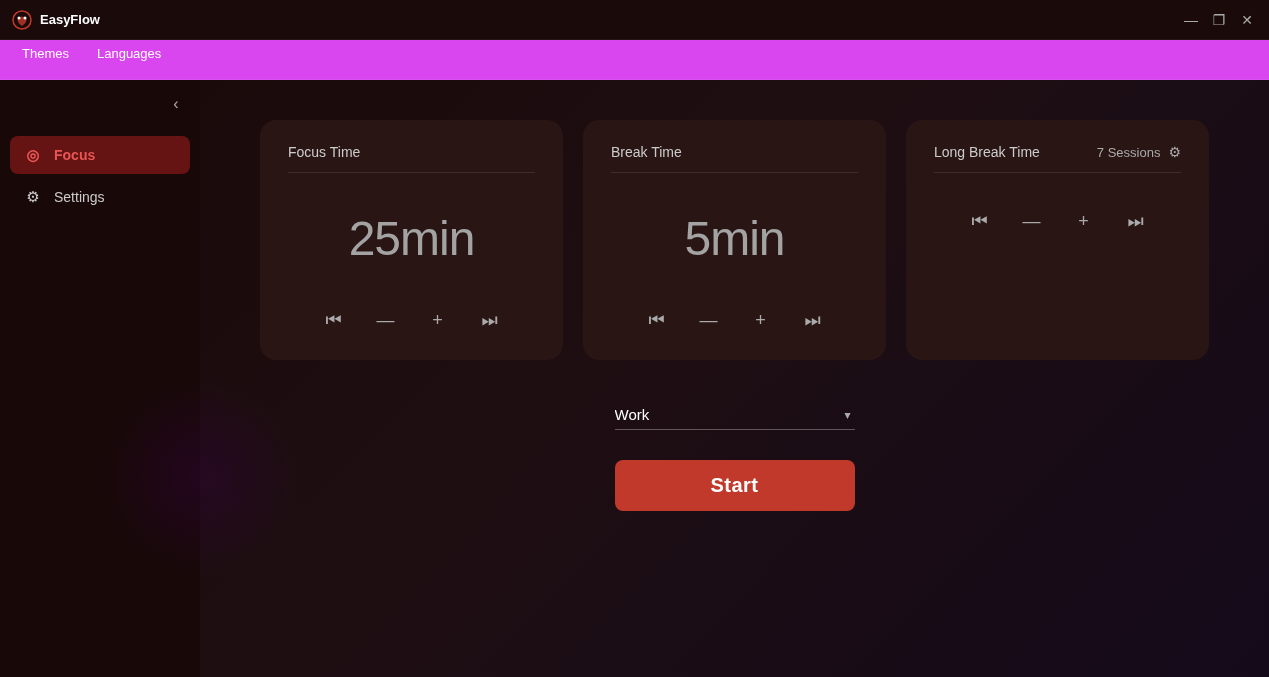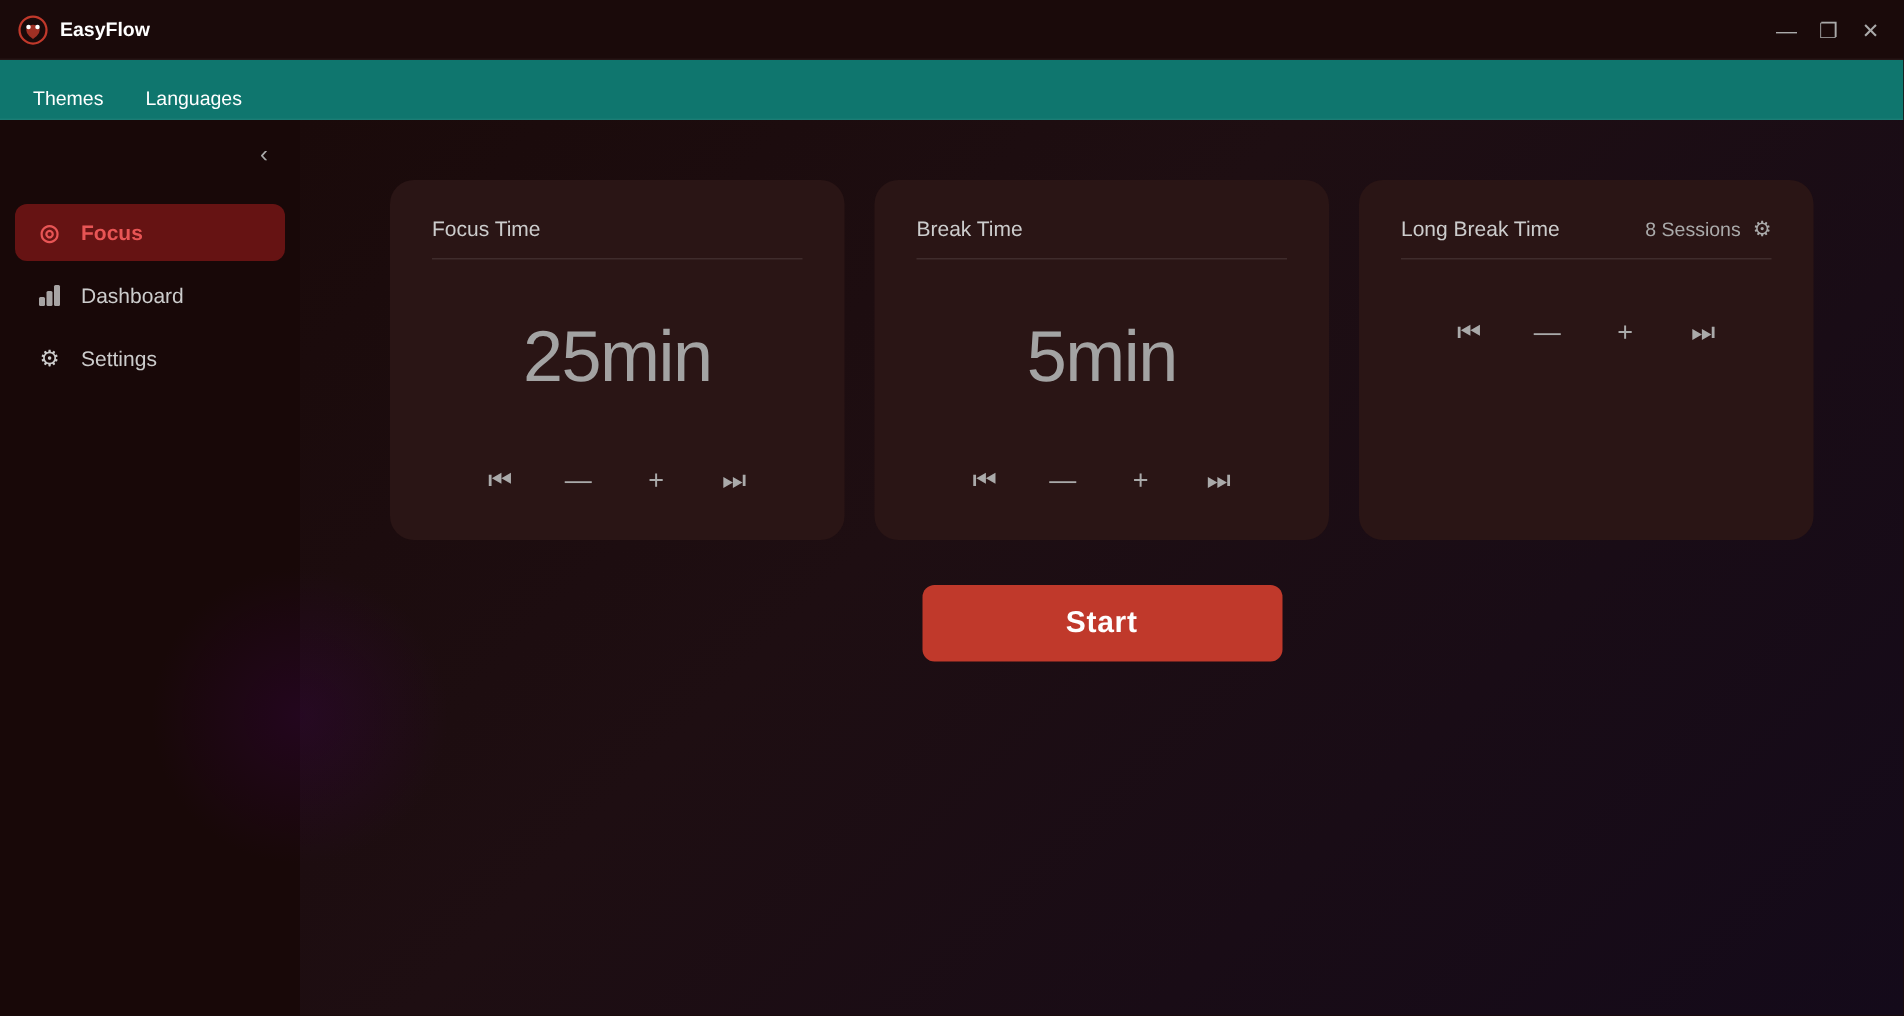--- a/index.html
+++ b/index.html
@@ -79,23 +79,23 @@
       cursor: pointer;
       display: flex;
       align-items: center;
       justify-content: center;
       border-radius: 3px;
     }
 
     
     .menubar {
       height: 40px;
-      background: #0f766e;
-      display: flex;
-      align-items: flex-end;
+      background: #d946ef;
+      display: flex;
+      align-items: flex-start;
       padding: 0 8px;
       border-bottom: 1px solid rgba(255,255,255,0.05);
       position: relative;
       z-index: 10;
     }
 
     .menu-item {
       padding: 6px 14px;
       font-size: 13px;
       color: #fff;
@@ -337,30 +337,20 @@
 <div class="main-layout">
 
   <div class="sidebar">
     <button class="sidebar-collapse-btn">‹</button>
     <nav class="sidebar-nav">
       <div class="nav-item active">
         <span class="nav-icon">◎</span>
         <span>Focus</span>
       </div>
       <div class="nav-item">
-        <span class="nav-icon">
-          <svg width="16" height="16" viewBox="0 0 16 16" fill="currentColor">
-            <rect x="1" y="9" width="4" height="6" rx="1" opacity="0.8"></rect>
-            <rect x="6" y="5" width="4" height="10" rx="1" opacity="0.8"></rect>
-            <rect x="11" y="1" width="4" height="14" rx="1" opacity="0.8"></rect>
-          </svg>
-        </span>
-        <span>Dashboard</span>
-      </div>
-      <div class="nav-item">
         <span class="nav-icon">⚙</span>
         <span>Settings</span>
       </div>
     </nav>
   </div>
 
   <div class="content">
     <div class="cards-row">
 
       <div class="timer-card">
@@ -386,31 +376,40 @@
           <button class="ctrl-btn">—</button>
           <button class="ctrl-btn">+</button>
           <button class="ctrl-btn">⏭</button>
         </div>
       </div>
 
       <div class="timer-card">
         <div class="card-header">
           <span class="card-title">Long Break Time</span>
           <div class="card-sessions">
-            <span>8 Sessions</span>
+            <span>7 Sessions</span>
             <span class="gear-icon-small">⚙</span>
           </div>
         </div>
         <div class="card-controls">
           <button class="ctrl-btn">⏮</button>
           <button class="ctrl-btn">—</button>
           <button class="ctrl-btn">+</button>
           <button class="ctrl-btn">⏭</button>
         </div>
       </div>
 
     </div>
 
+    <div class="dropdown-wrapper">
+      <select class="dropdown-select">
+        <option>Work</option>
+        <option>Study</option>
+        <option>Personal</option>
+        <option>Exercise</option>
+      </select>
+      <span class="dropdown-arrow">▾</span>
+    </div>
 
     <button class="start-btn">Start</button>
   </div>
 
 </div>
 
 </body></html>

